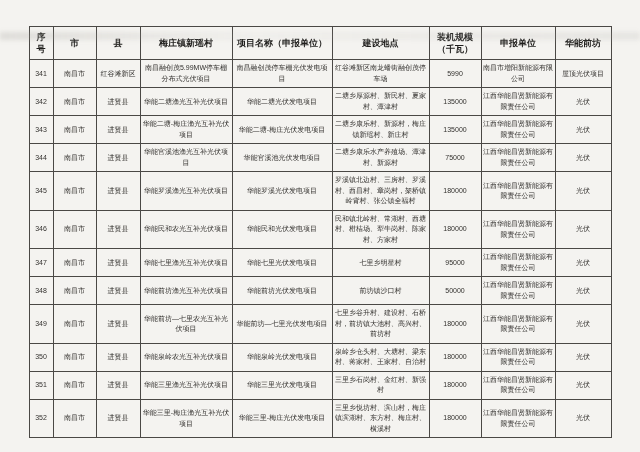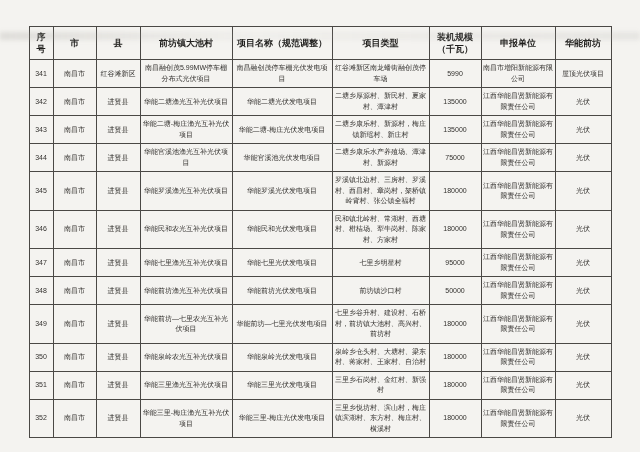--- a/index.html
+++ b/index.html
@@ -60,23 +60,23 @@
       <col style="width:97px">
       <col style="width:52px">
       <col style="width:74px">
       <col style="width:56px">
     </colgroup>
     <thead>
       <tr>
           <th>序号</th>
           <th>市</th>
           <th>县</th>
-          <th>前坊镇大池村</th>
-          <th>项目名称（规范调整）</th>
-          <th>项目类型</th>
+          <th>梅庄镇新瑶村</th>
+          <th>项目名称（申报单位）</th>
+          <th>建设地点</th>
           <th>装机规模（千瓦）</th>
           <th>申报单位</th>
           <th>华能前坊</th>
         </tr>
     </thead>
     <tbody>
         <tr>
           <td>341</td>
           <td>南昌市</td>
           <td>红谷滩新区</td>

